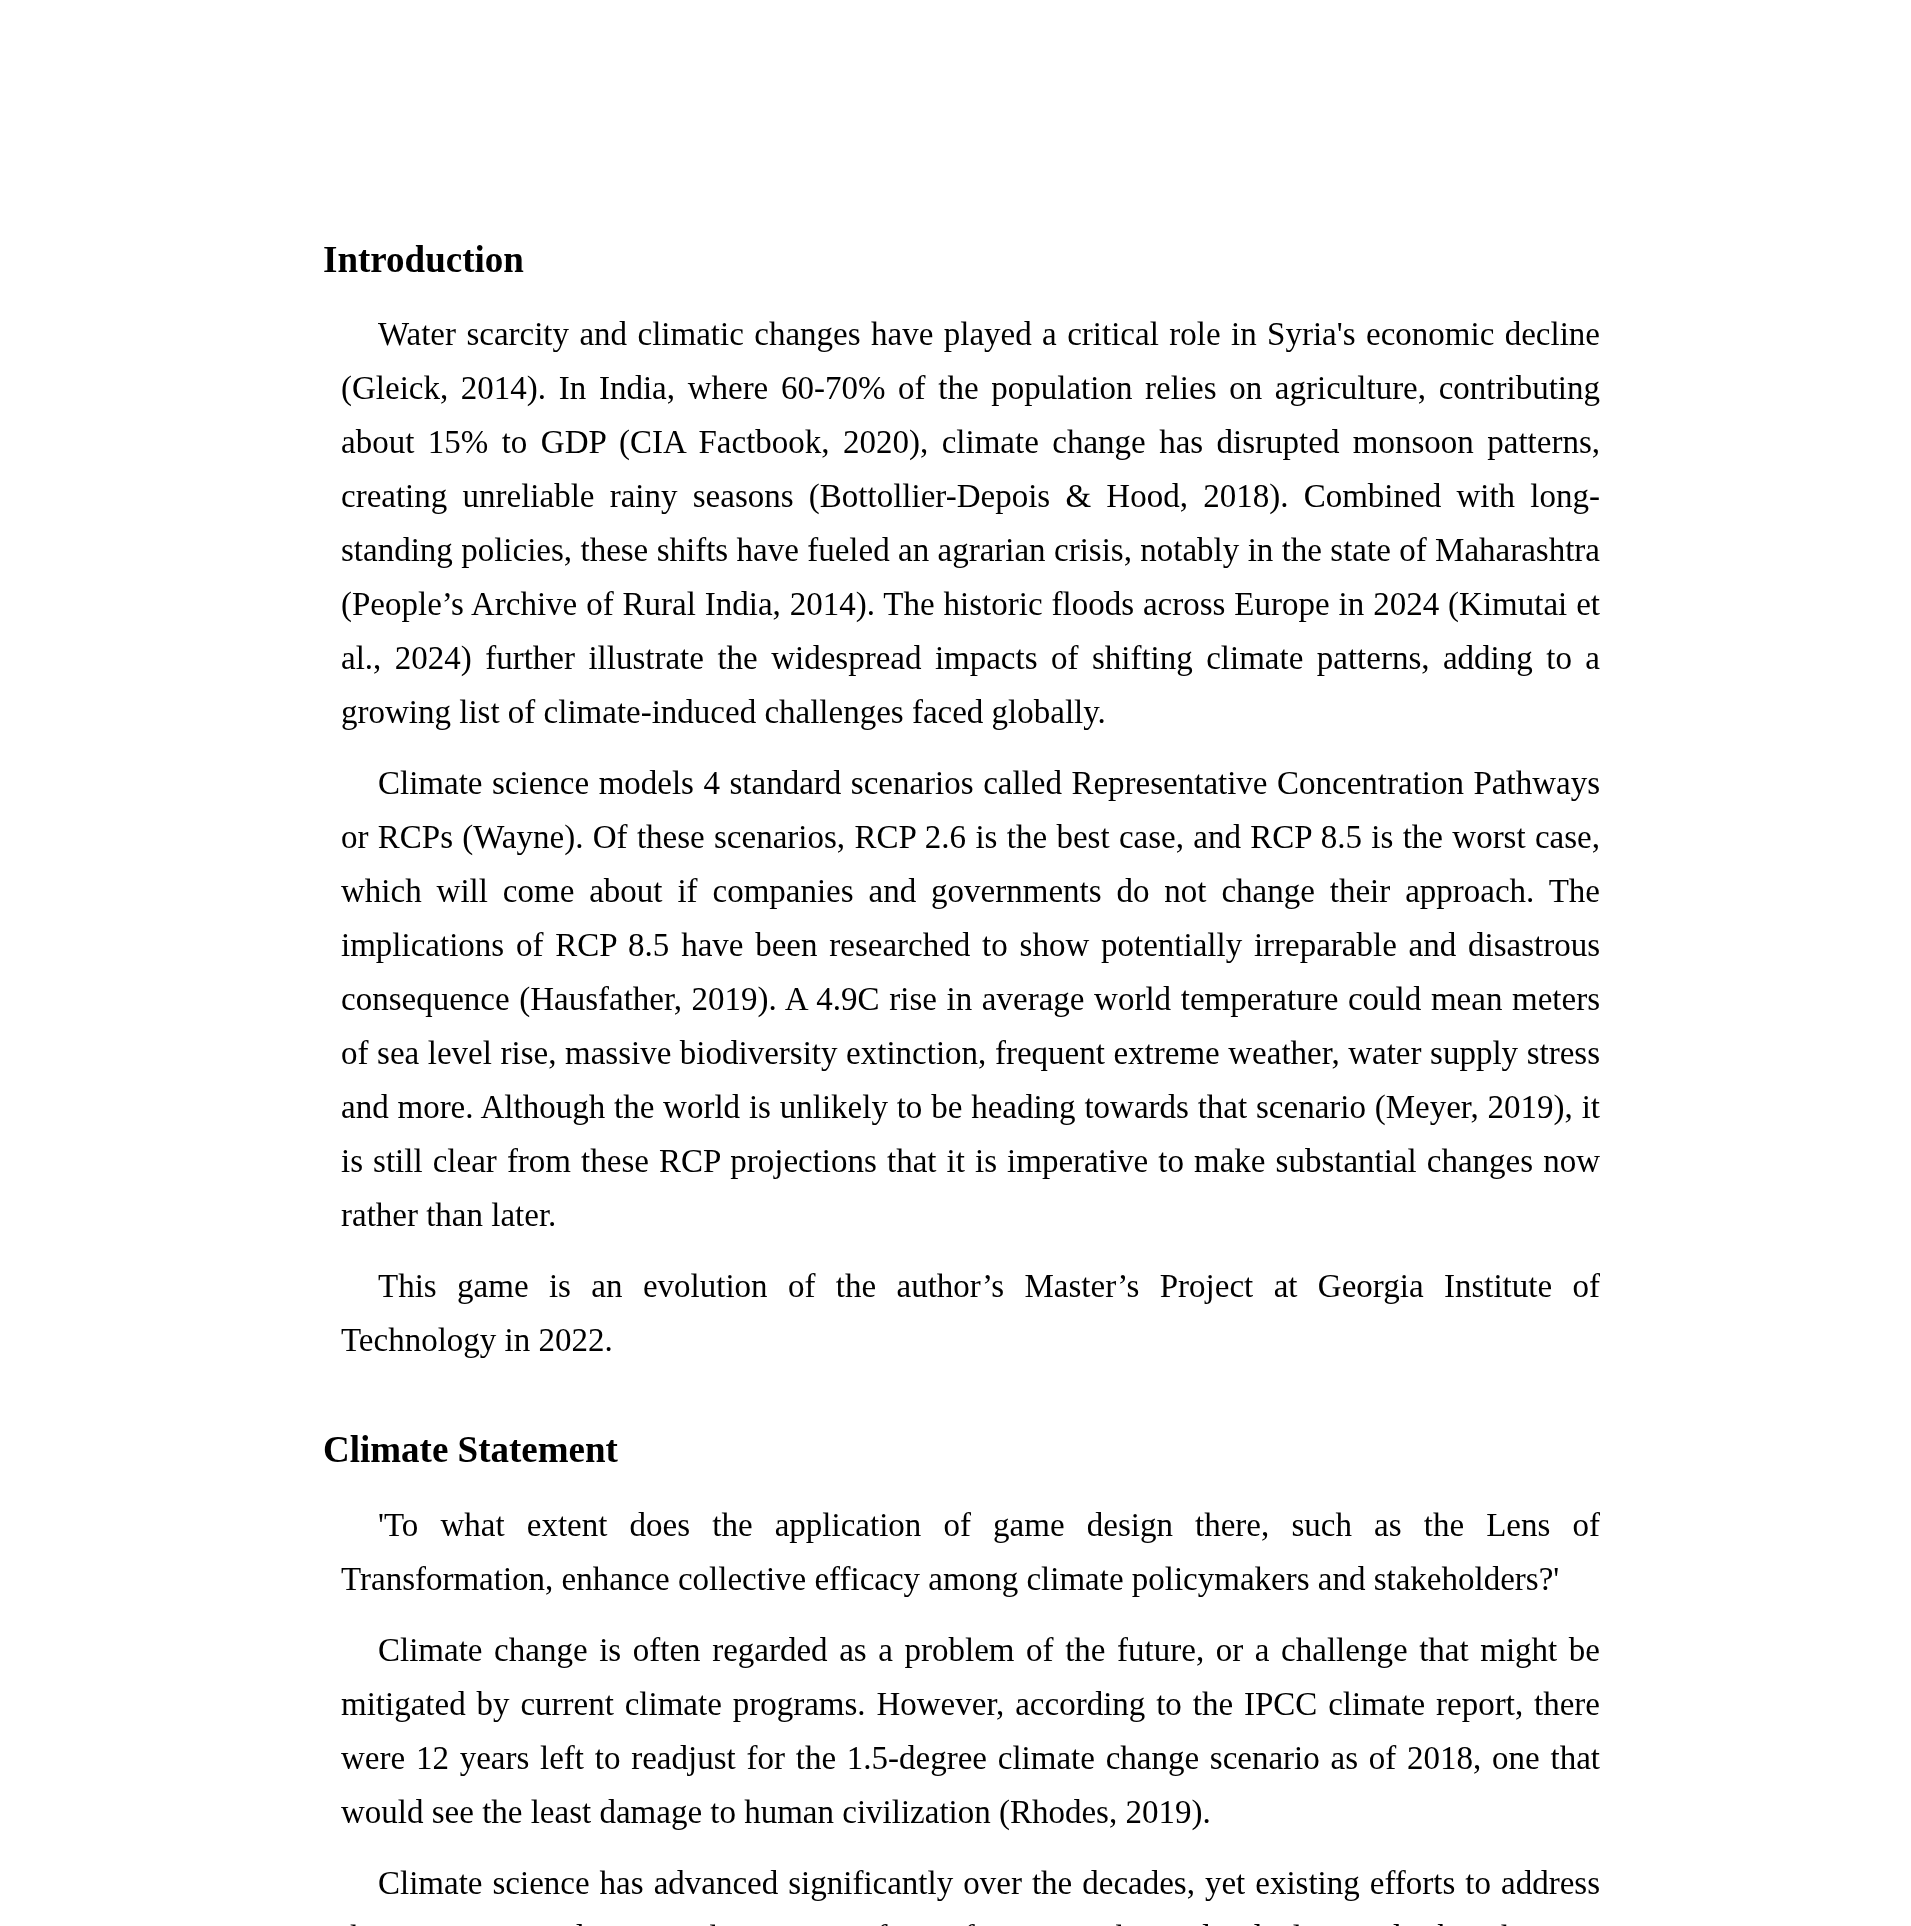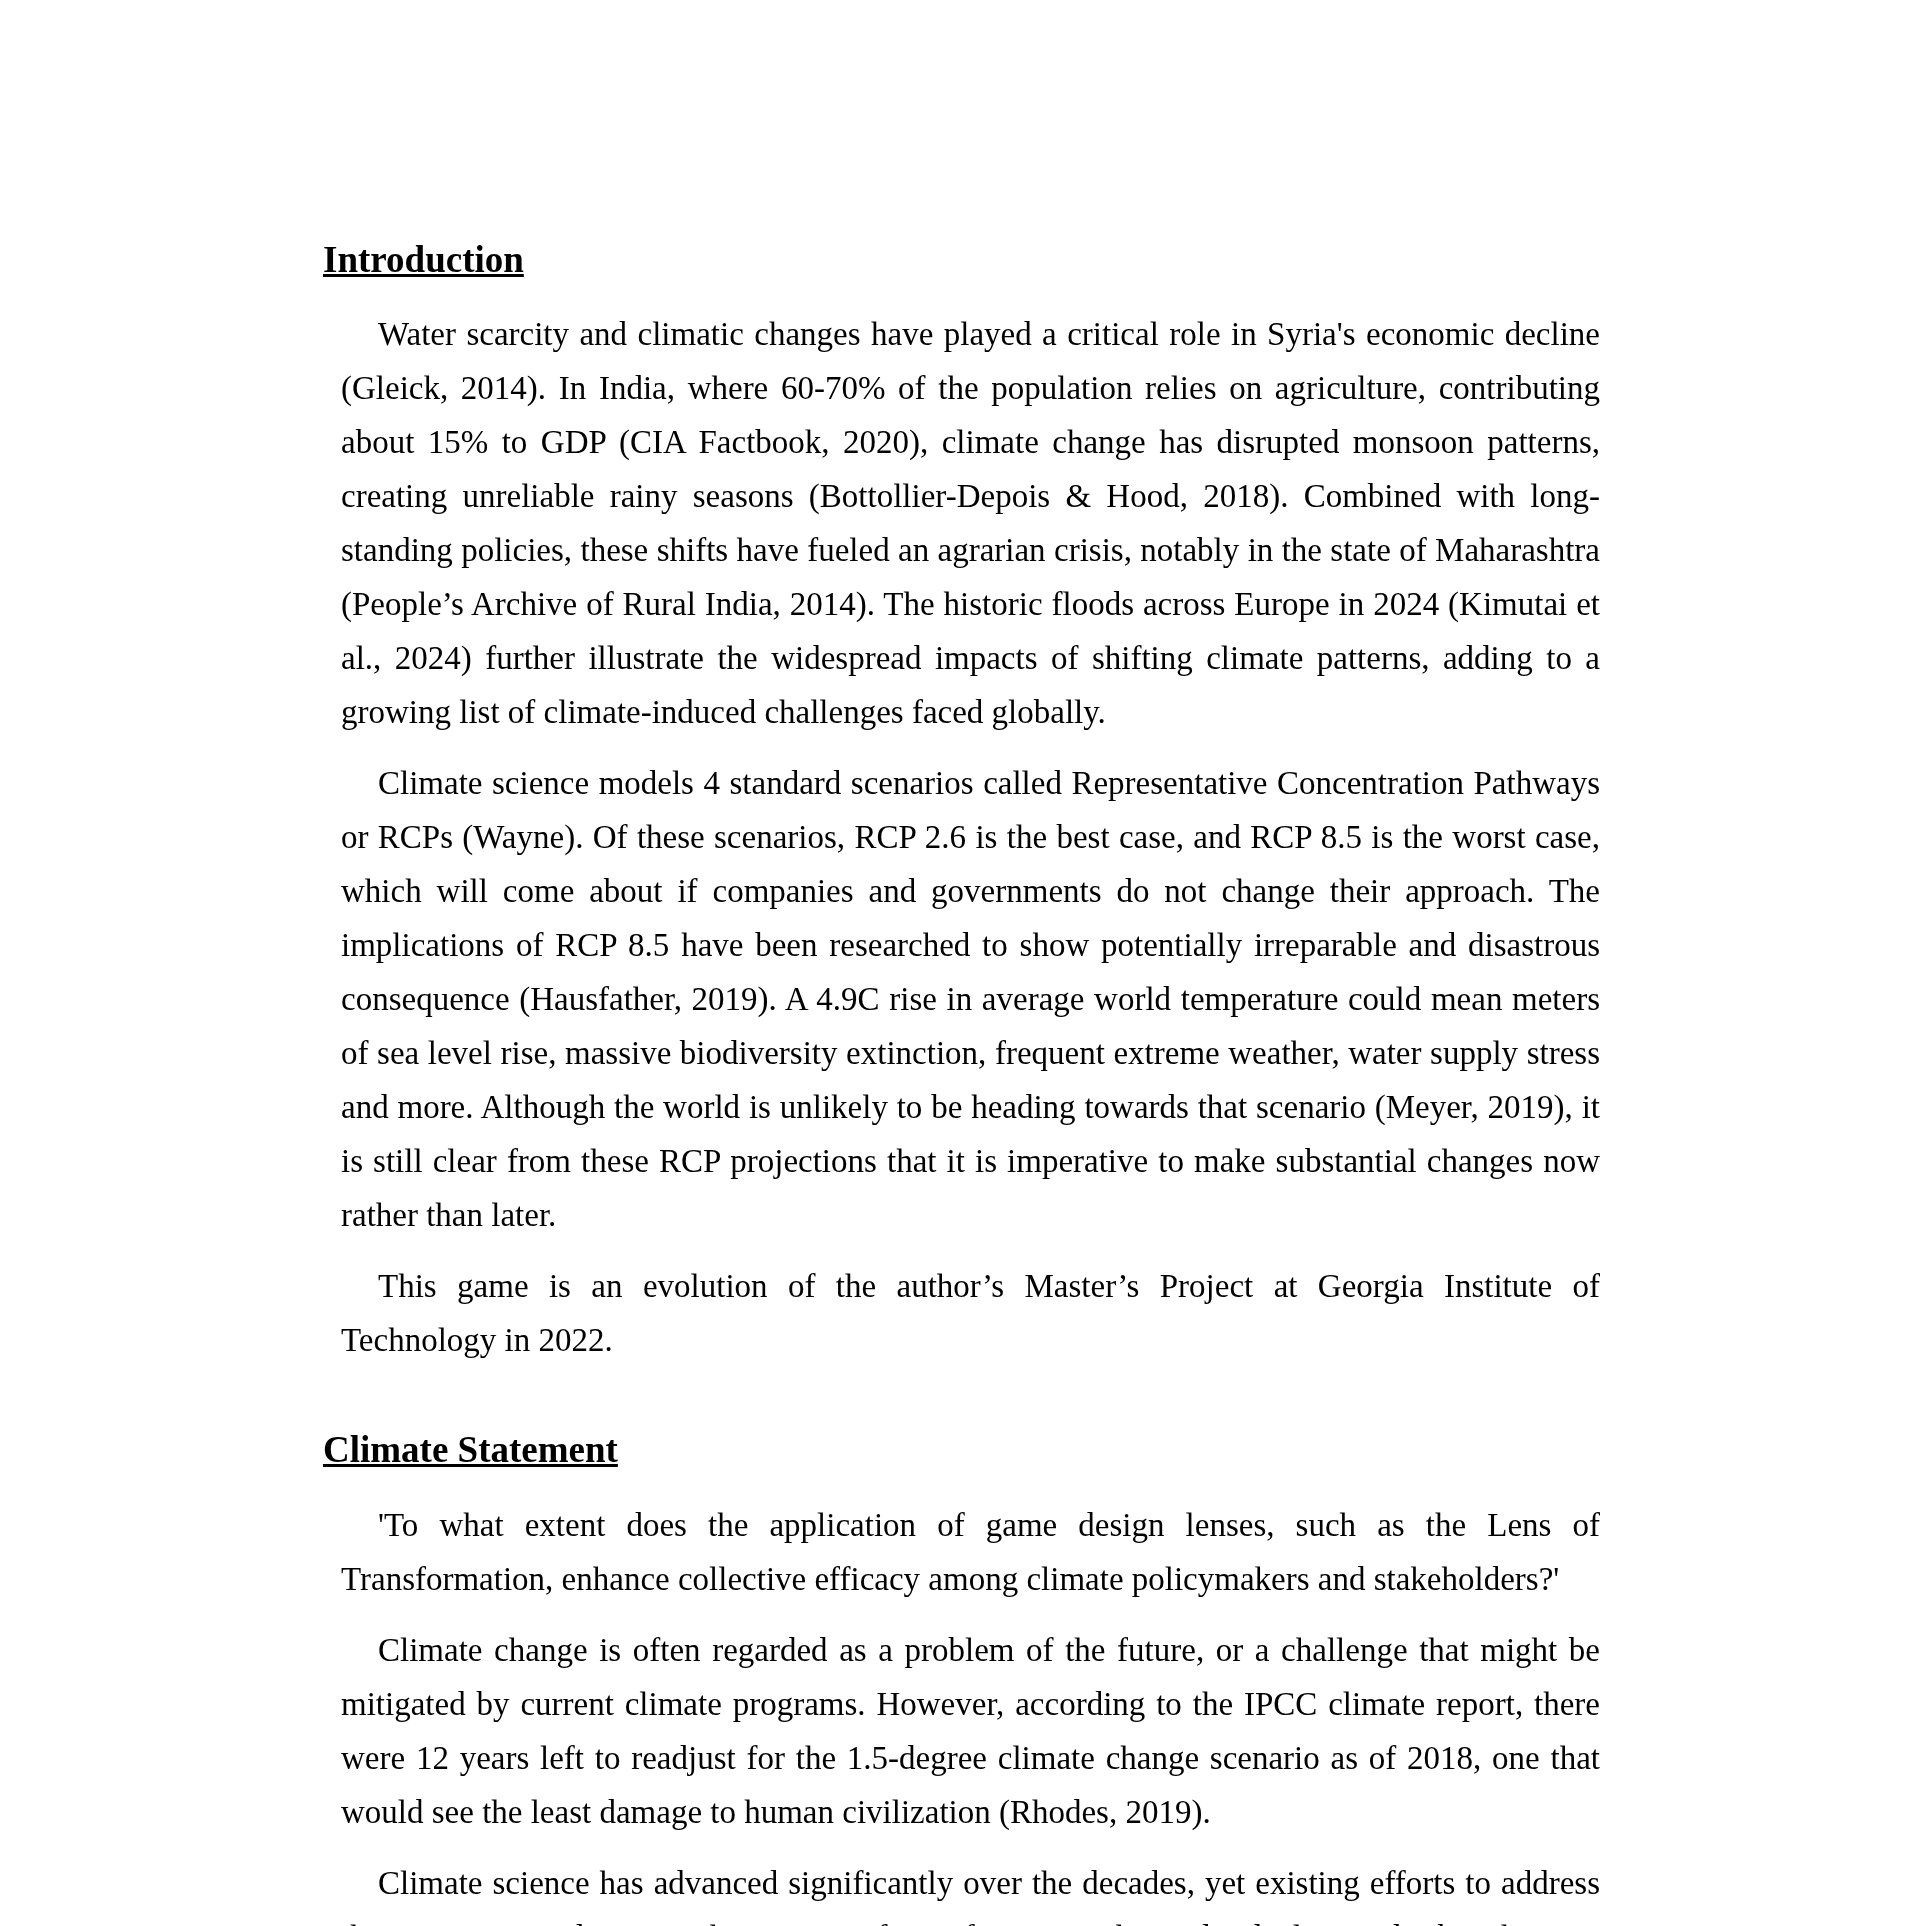--- a/index.html
+++ b/index.html
@@ -11,21 +11,20 @@
     width: 1277px;
     font-family: "Liberation Serif", "DejaVu Serif", serif;
     color: #000000;
   }
   h2.section-heading {
     font-family: "Liberation Serif", "DejaVu Serif", serif;
     font-weight: bold;
     font-size: 37px;
     line-height: 50px;
     margin: 0 0 22.3px 0;
-    text-decoration: underline;
   }
   h2.section-heading.later { margin-top: 58px; }
   p.para {
     font-size: 33px;
     line-height: 54px;
     margin: 0 0 17px 18px;
     text-align: justify;
     text-indent: 37px;
   }
 </style>
@@ -36,20 +35,20 @@
 
   <section>
     <h2 class="section-heading">Introduction</h2>
     <p class="para">Water scarcity and climatic changes have played a critical role in Syria's economic decline (Gleick, 2014). In India, where 60-70% of the population relies on agriculture, contributing about 15% to GDP (CIA Factbook, 2020), climate change has disrupted monsoon patterns, creating unreliable rainy seasons (Bottollier-Depois &amp; Hood, 2018). Combined with long-standing policies, these shifts have fueled an agrarian crisis, notably in the state of Maharashtra (People’s Archive of Rural India, 2014). The historic floods across Europe in 2024 (Kimutai et al., 2024) further illustrate the widespread impacts of shifting climate patterns, adding to a growing list of climate-induced challenges faced globally.</p>
     <p class="para">Climate science models 4 standard scenarios called Representative Concentration Pathways or RCPs (Wayne). Of these scenarios, RCP 2.6 is the best case, and RCP 8.5 is the worst case, which will come about if companies and governments do not change their approach. The implications of RCP 8.5 have been researched to show potentially irreparable and disastrous consequence (Hausfather, 2019). A 4.9C rise in average world temperature could mean meters of sea level rise, massive biodiversity extinction, frequent extreme weather, water supply stress and more. Although the world is unlikely to be heading towards that scenario (Meyer, 2019), it is still clear from these RCP projections that it is imperative to make substantial changes now rather than later.</p>
     <p class="para">This game is an evolution of the author’s Master’s Project at Georgia Institute of Technology in 2022.</p>
   </section>
 
   <section>
     <h2 class="section-heading later">Climate Statement</h2>
-    <p class="para">'To what extent does the application of game design lenses, such as the Lens of Transformation, enhance collective efficacy among climate policymakers and stakeholders?'</p>
+    <p class="para">'To what extent does the application of game design there, such as the Lens of Transformation, enhance collective efficacy among climate policymakers and stakeholders?'</p>
     <p class="para">Climate change is often regarded as a problem of the future, or a challenge that might be mitigated by current climate programs. However, according to the IPCC climate report, there were 12 years left to readjust for the 1.5-degree climate change scenario as of 2018, one that would see the least damage to human civilization (Rhodes, 2019).</p>
     <p class="para">Climate science has advanced significantly over the decades, yet existing efforts to address the crisis are inadequate. There is significant focus on what individuals can do, but this is a collective, structural problem, with collective responsibility (Hormio, 2023), a wicked problem (Sun &amp; Yan, 2016) with no singular solution. It requires a fundamental change in the structure of modern society, and unprecedented international cooperation.</p>
 
   </section>
 
 </div>
 
 
 </body></html>

